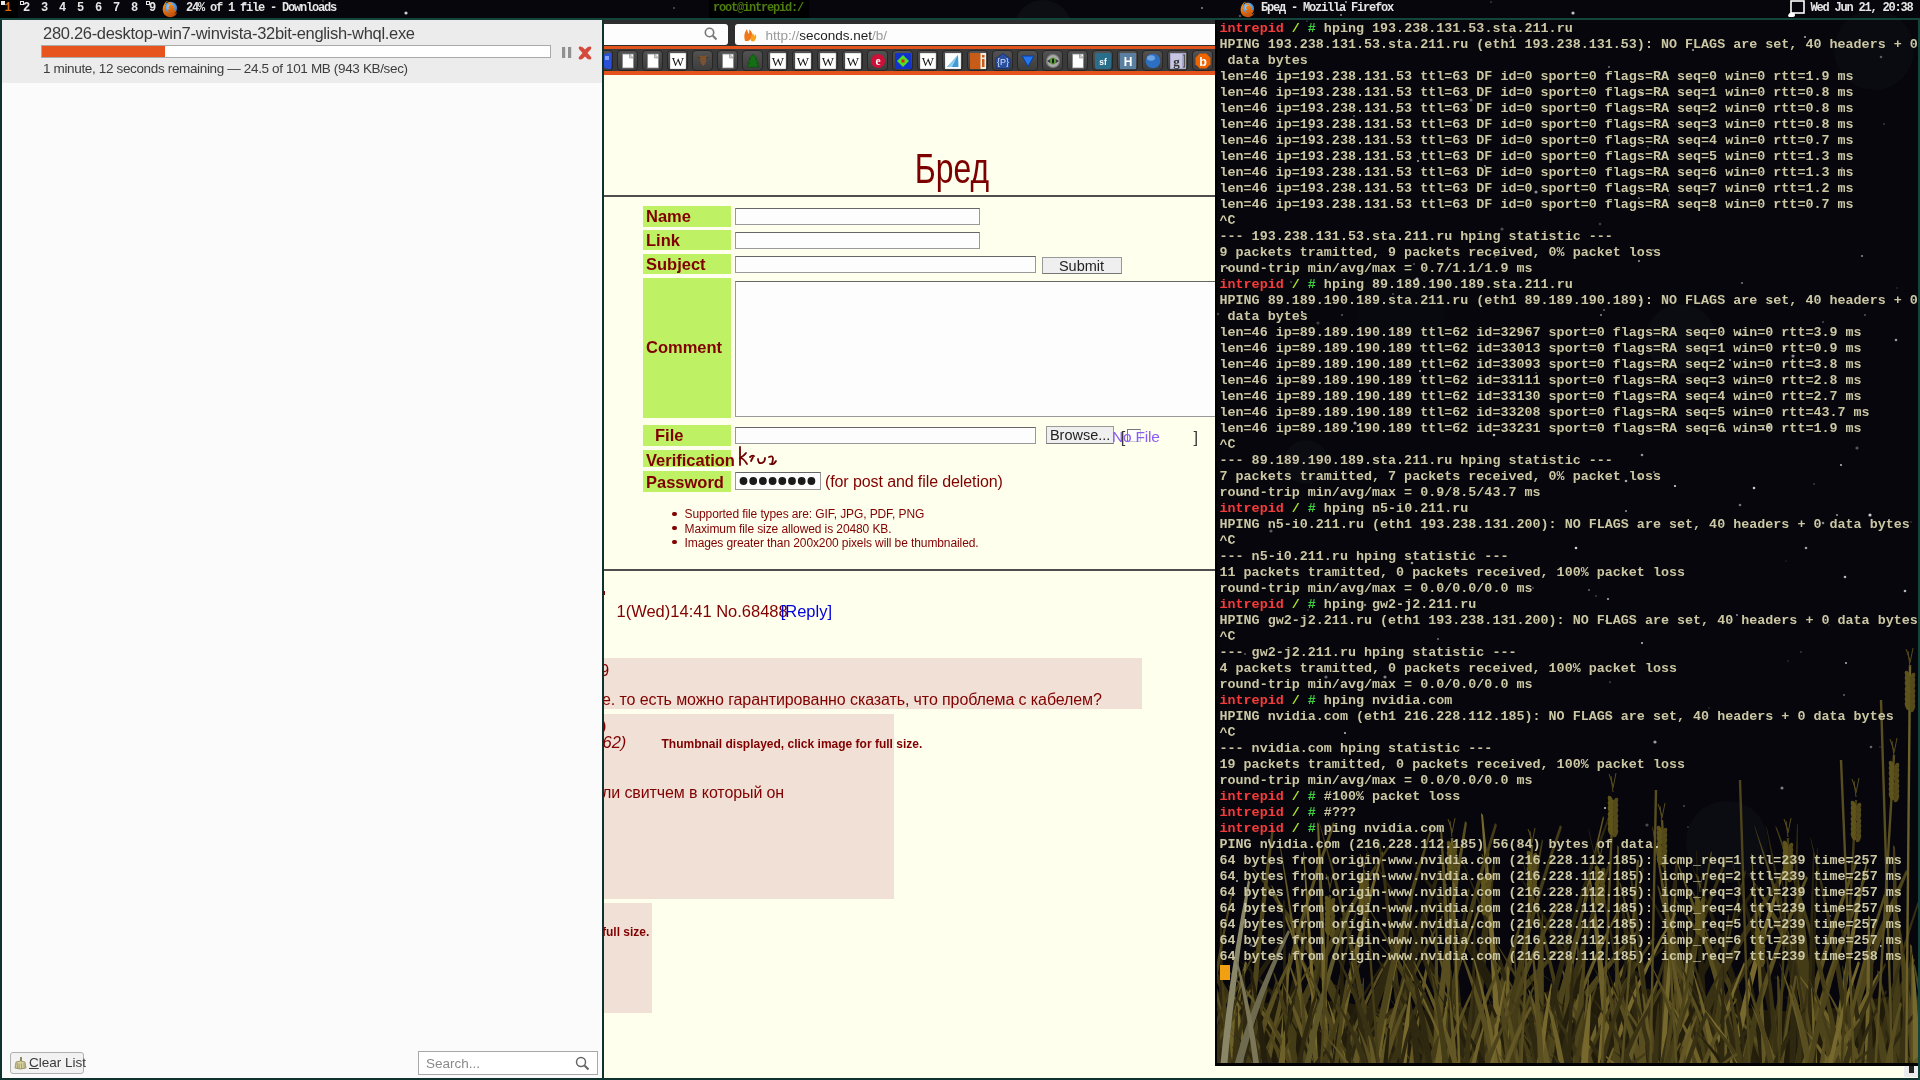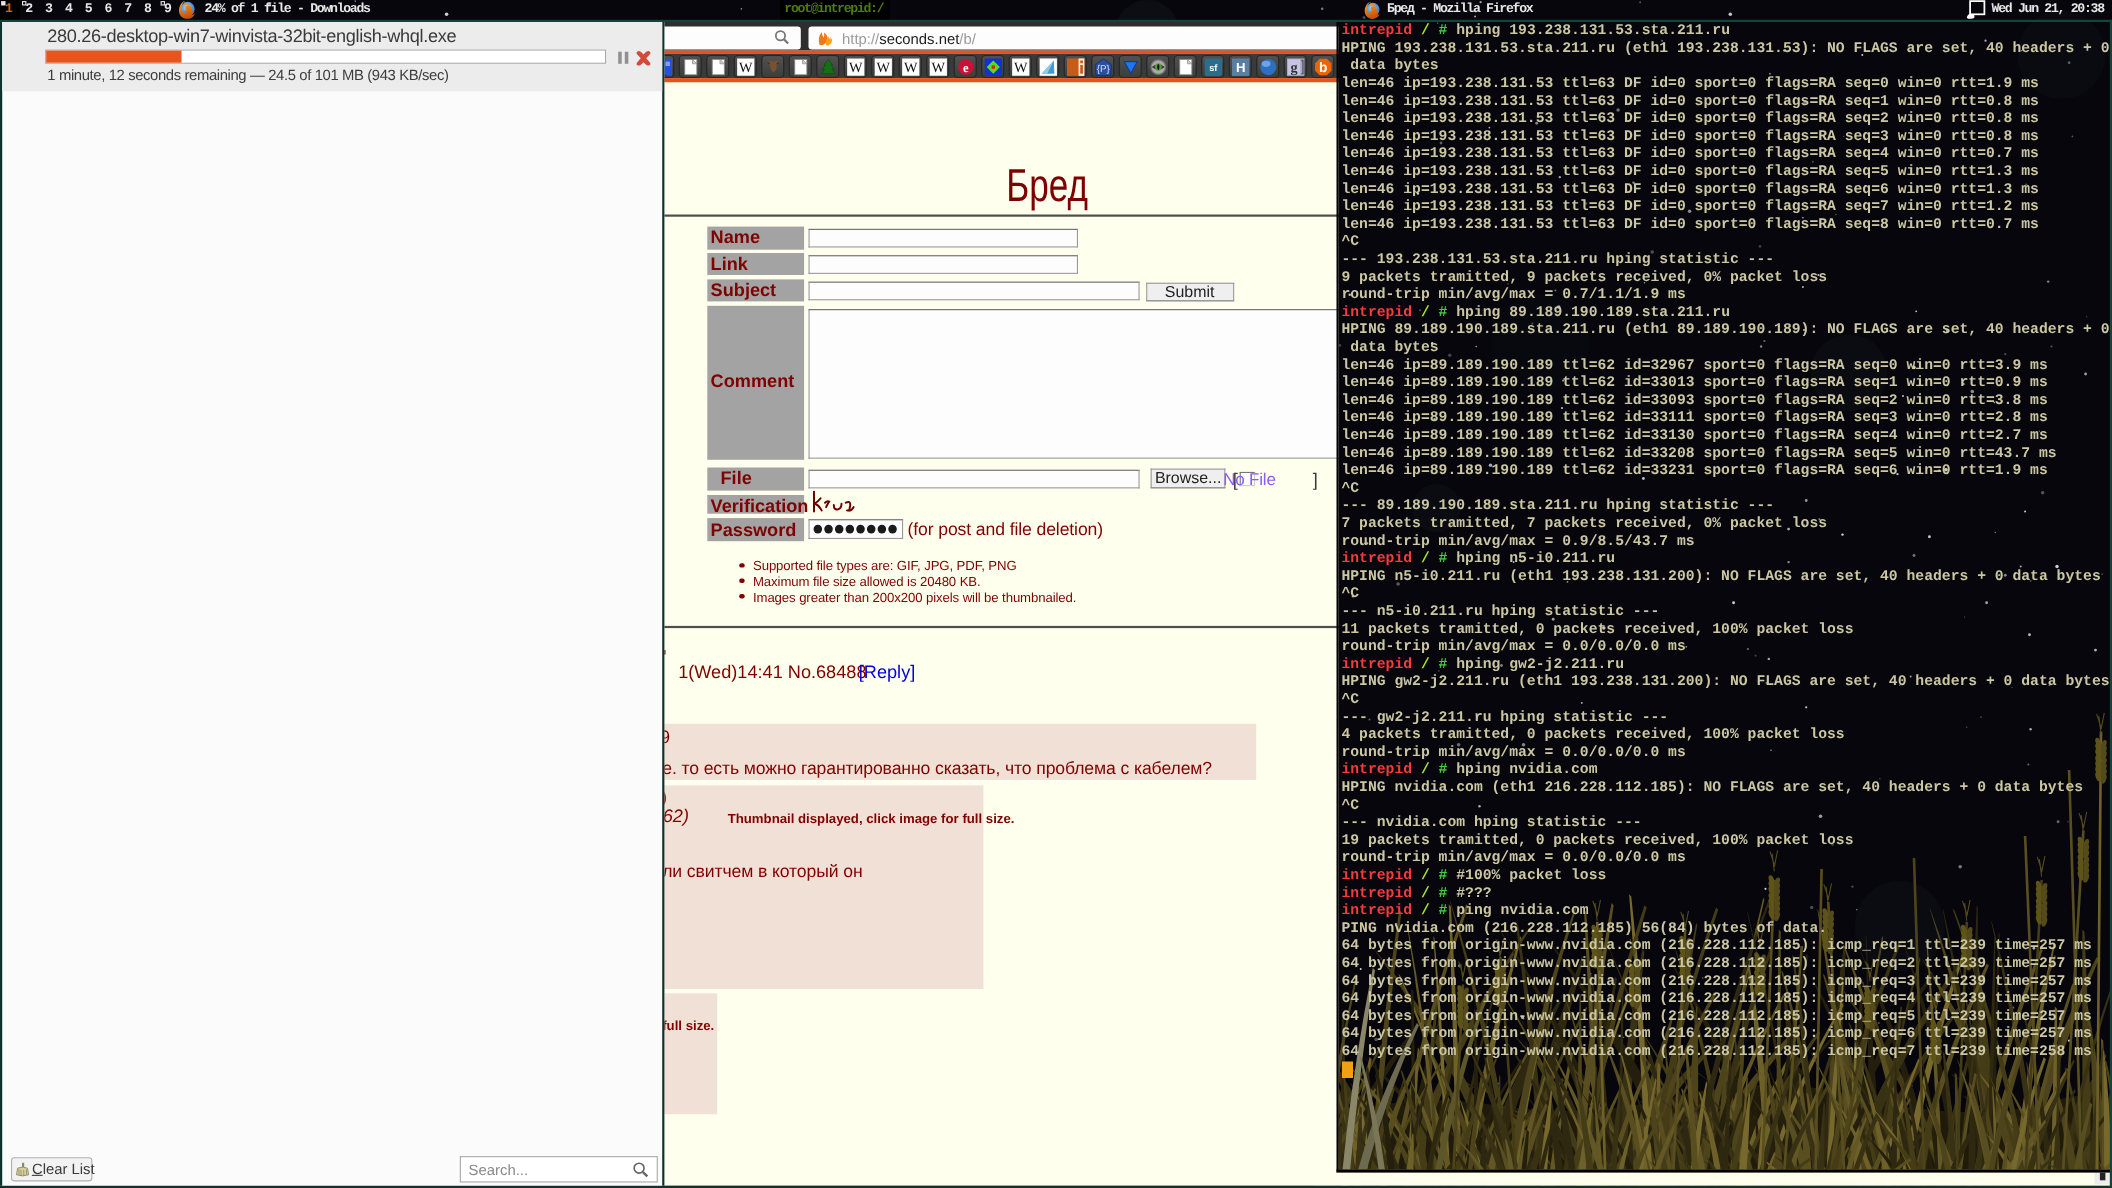--- a/index.html
+++ b/index.html
@@ -11,21 +11,21 @@
 
 #ffwin { position:absolute; left:0; top:19.5px; width:1920px; height:1058px; background:#FFFFEE; }
 #navbar { position:absolute; left:0; top:0; width:1920px; height:26.3px; background:#2e2e2e; }
 #orange1 { position:absolute; left:0; top:26.3px; width:1920px; height:2.8px; background:#e4531b; }
 #bmbar { position:absolute; left:0; top:29.1px; width:1920px; height:22px; background:#3a3a3a; }
 #orange2 { position:absolute; left:0; top:51.1px; width:1920px; height:4px; background:#e4531b; }
 .bmbtn { position:absolute; top:1px; width:21.6px; height:21px; background:linear-gradient(#525252,#3d3d3d); border:1px solid #262626; border-radius:4px; }
 #page { position:absolute; left:0; top:55.1px; width:1920px; height:1002.4px; background:#FFFFEE; overflow:hidden; }
 
 .maroon { color:#800000; }
-.lbl { position:absolute; left:643px; width:88px; background:#a3a3a3; color:#800000; font-weight:bold; font-size:16.5px; padding-left:3px; padding-top:1.5px; }
+.lbl { position:absolute; left:643px; width:88px; background:#bef264; color:#800000; font-weight:bold; font-size:16.5px; padding-left:3px; padding-top:1.5px; }
 .inp { position:absolute; background:#fdfdfd; border:1px solid #999; border-top-color:#666; }
 
 #term { position:absolute; left:1214.5px; top:19.5px; width:705.5px; height:1046.5px; border-left:2px solid #000; border-bottom:3px solid #010101; overflow:hidden; }
 #term pre { position:absolute; left:3px; top:1px; font-family:"Liberation Mono",monospace; font-weight:bold; font-size:13.38px; line-height:16px; color:#ccc7a3; letter-spacing:0; }
 #term .tr { color:#f93a3a; }
 #term .tg1 { color:#a6e22a; }
 #term .tg2 { color:#43cf43; }
 #term .cur { color:#f0a010; background:#f0a010; display:inline-block; width:10.5px; height:15.5px; margin-bottom:-3px; }
 
 #dlwin { position:absolute; left:0; top:19.5px; width:604px; height:1058px; background:#fbfbfb; }

